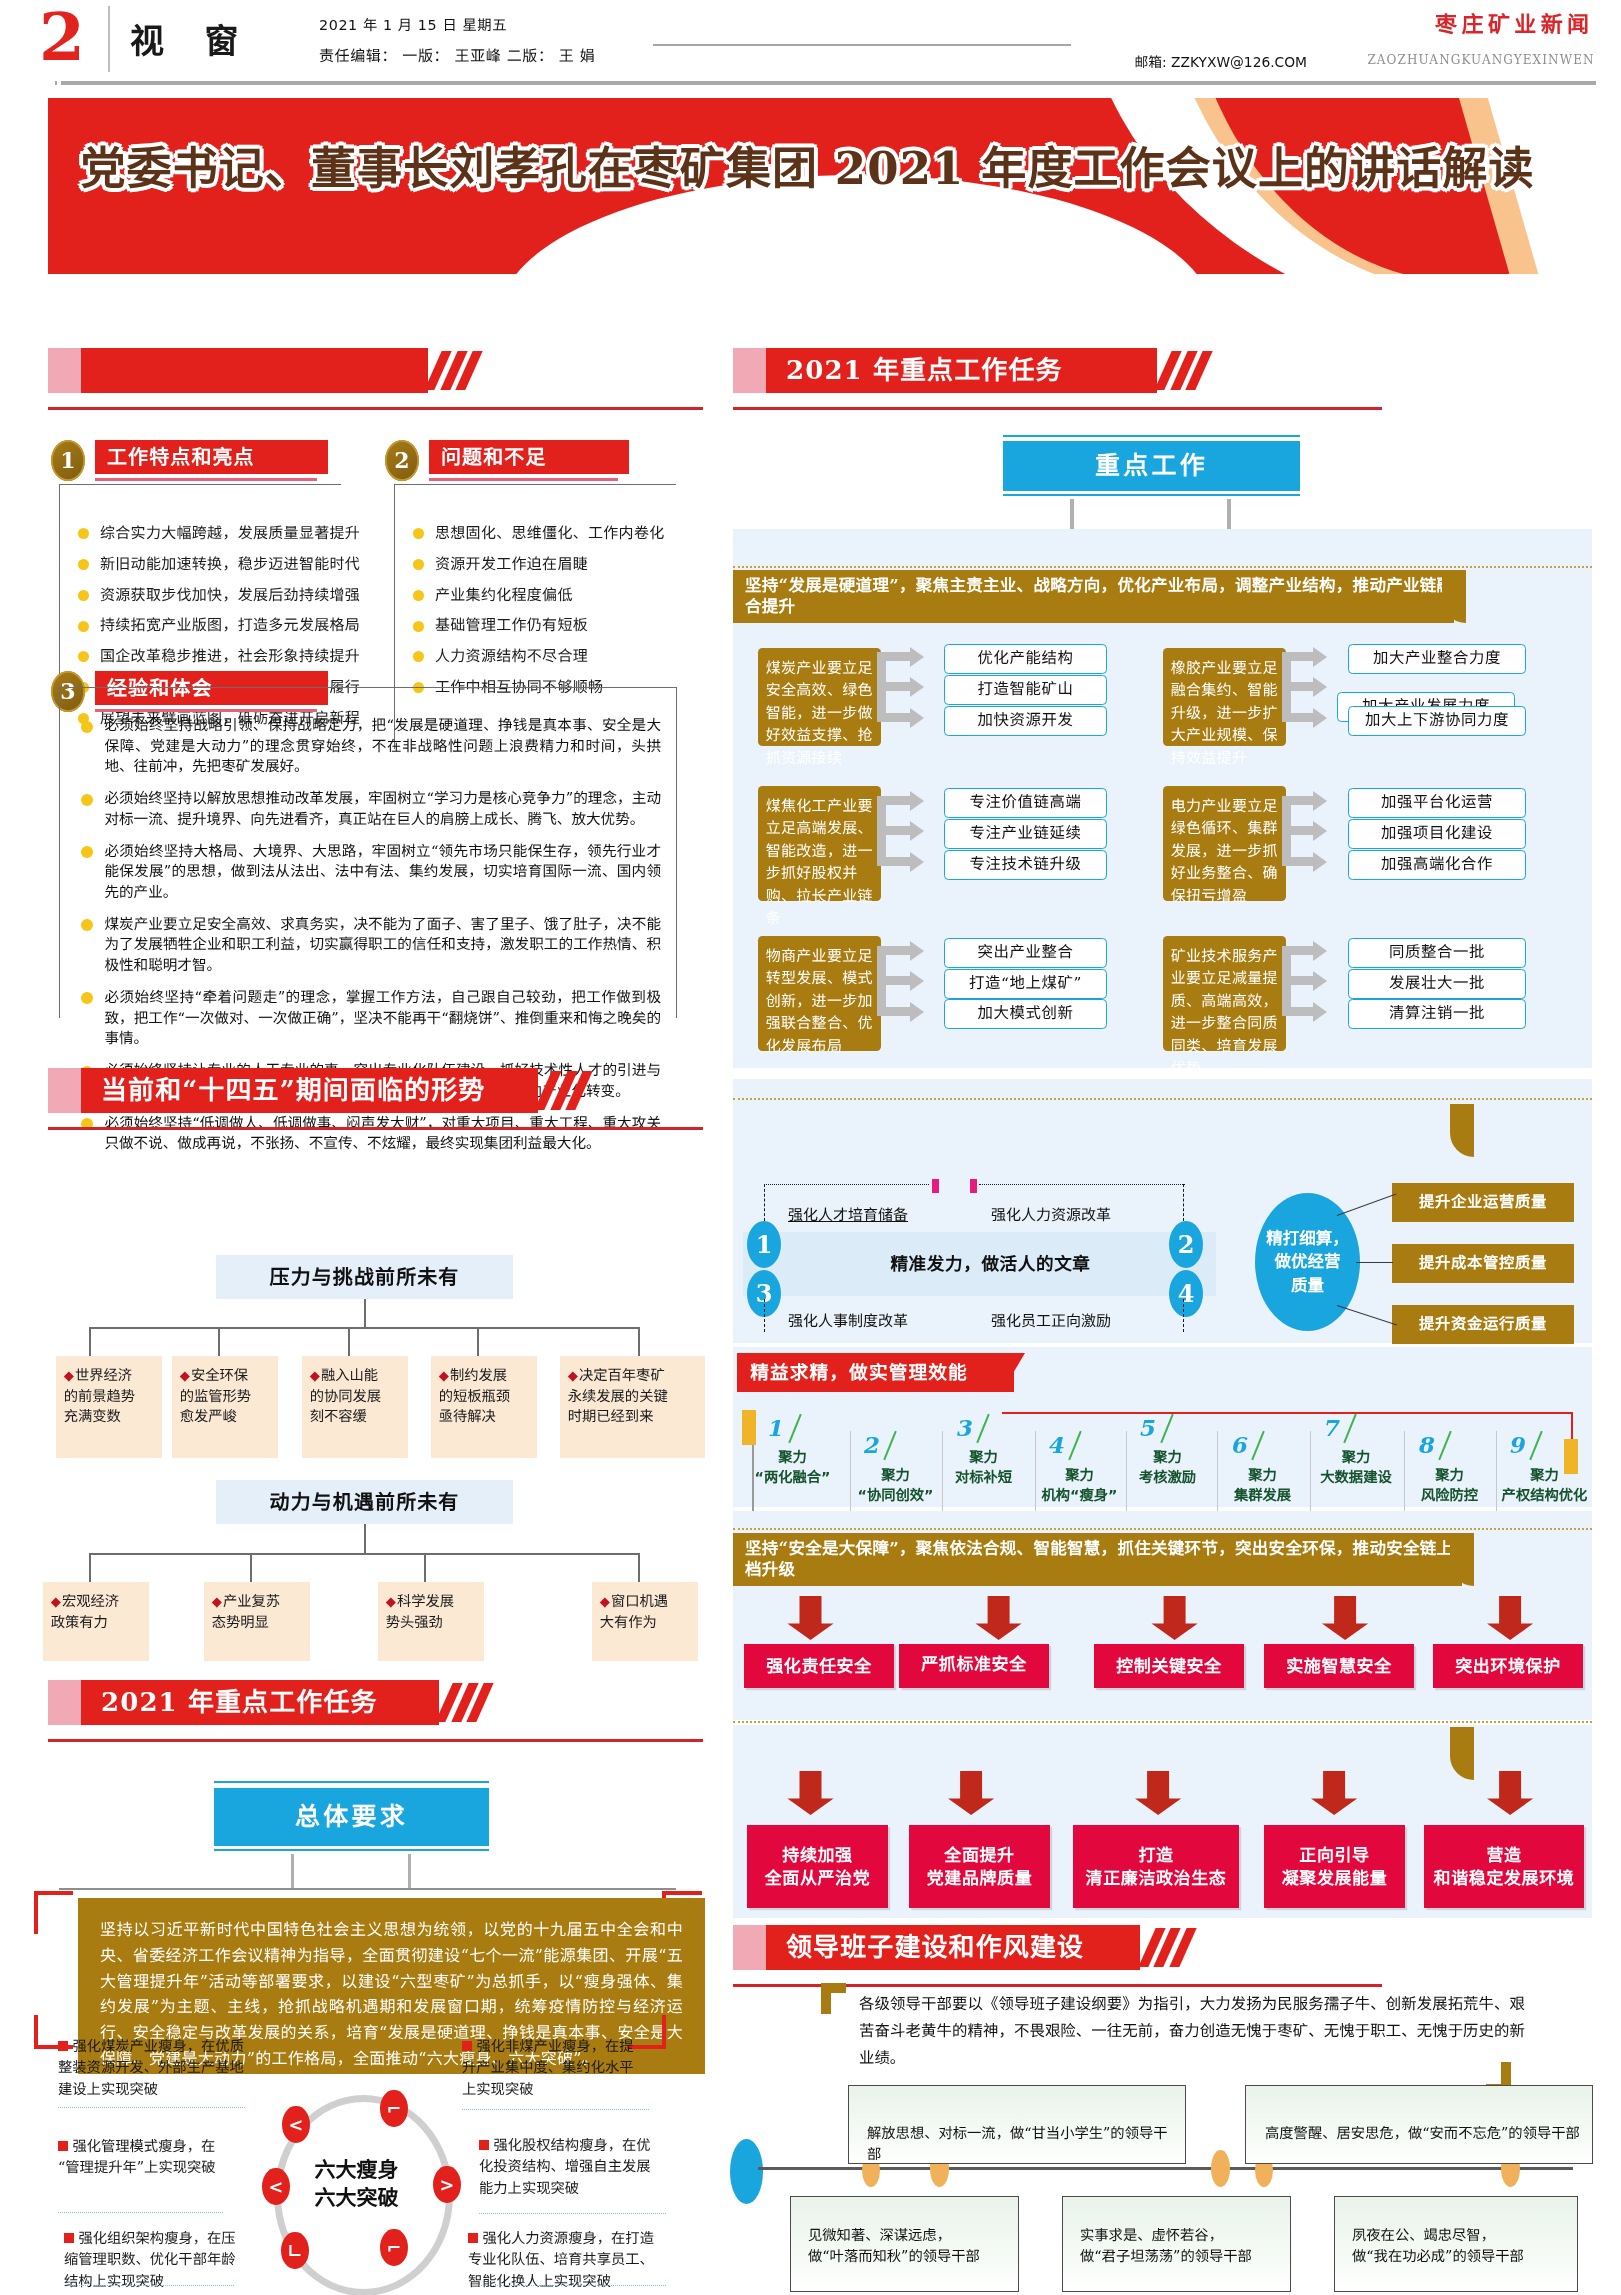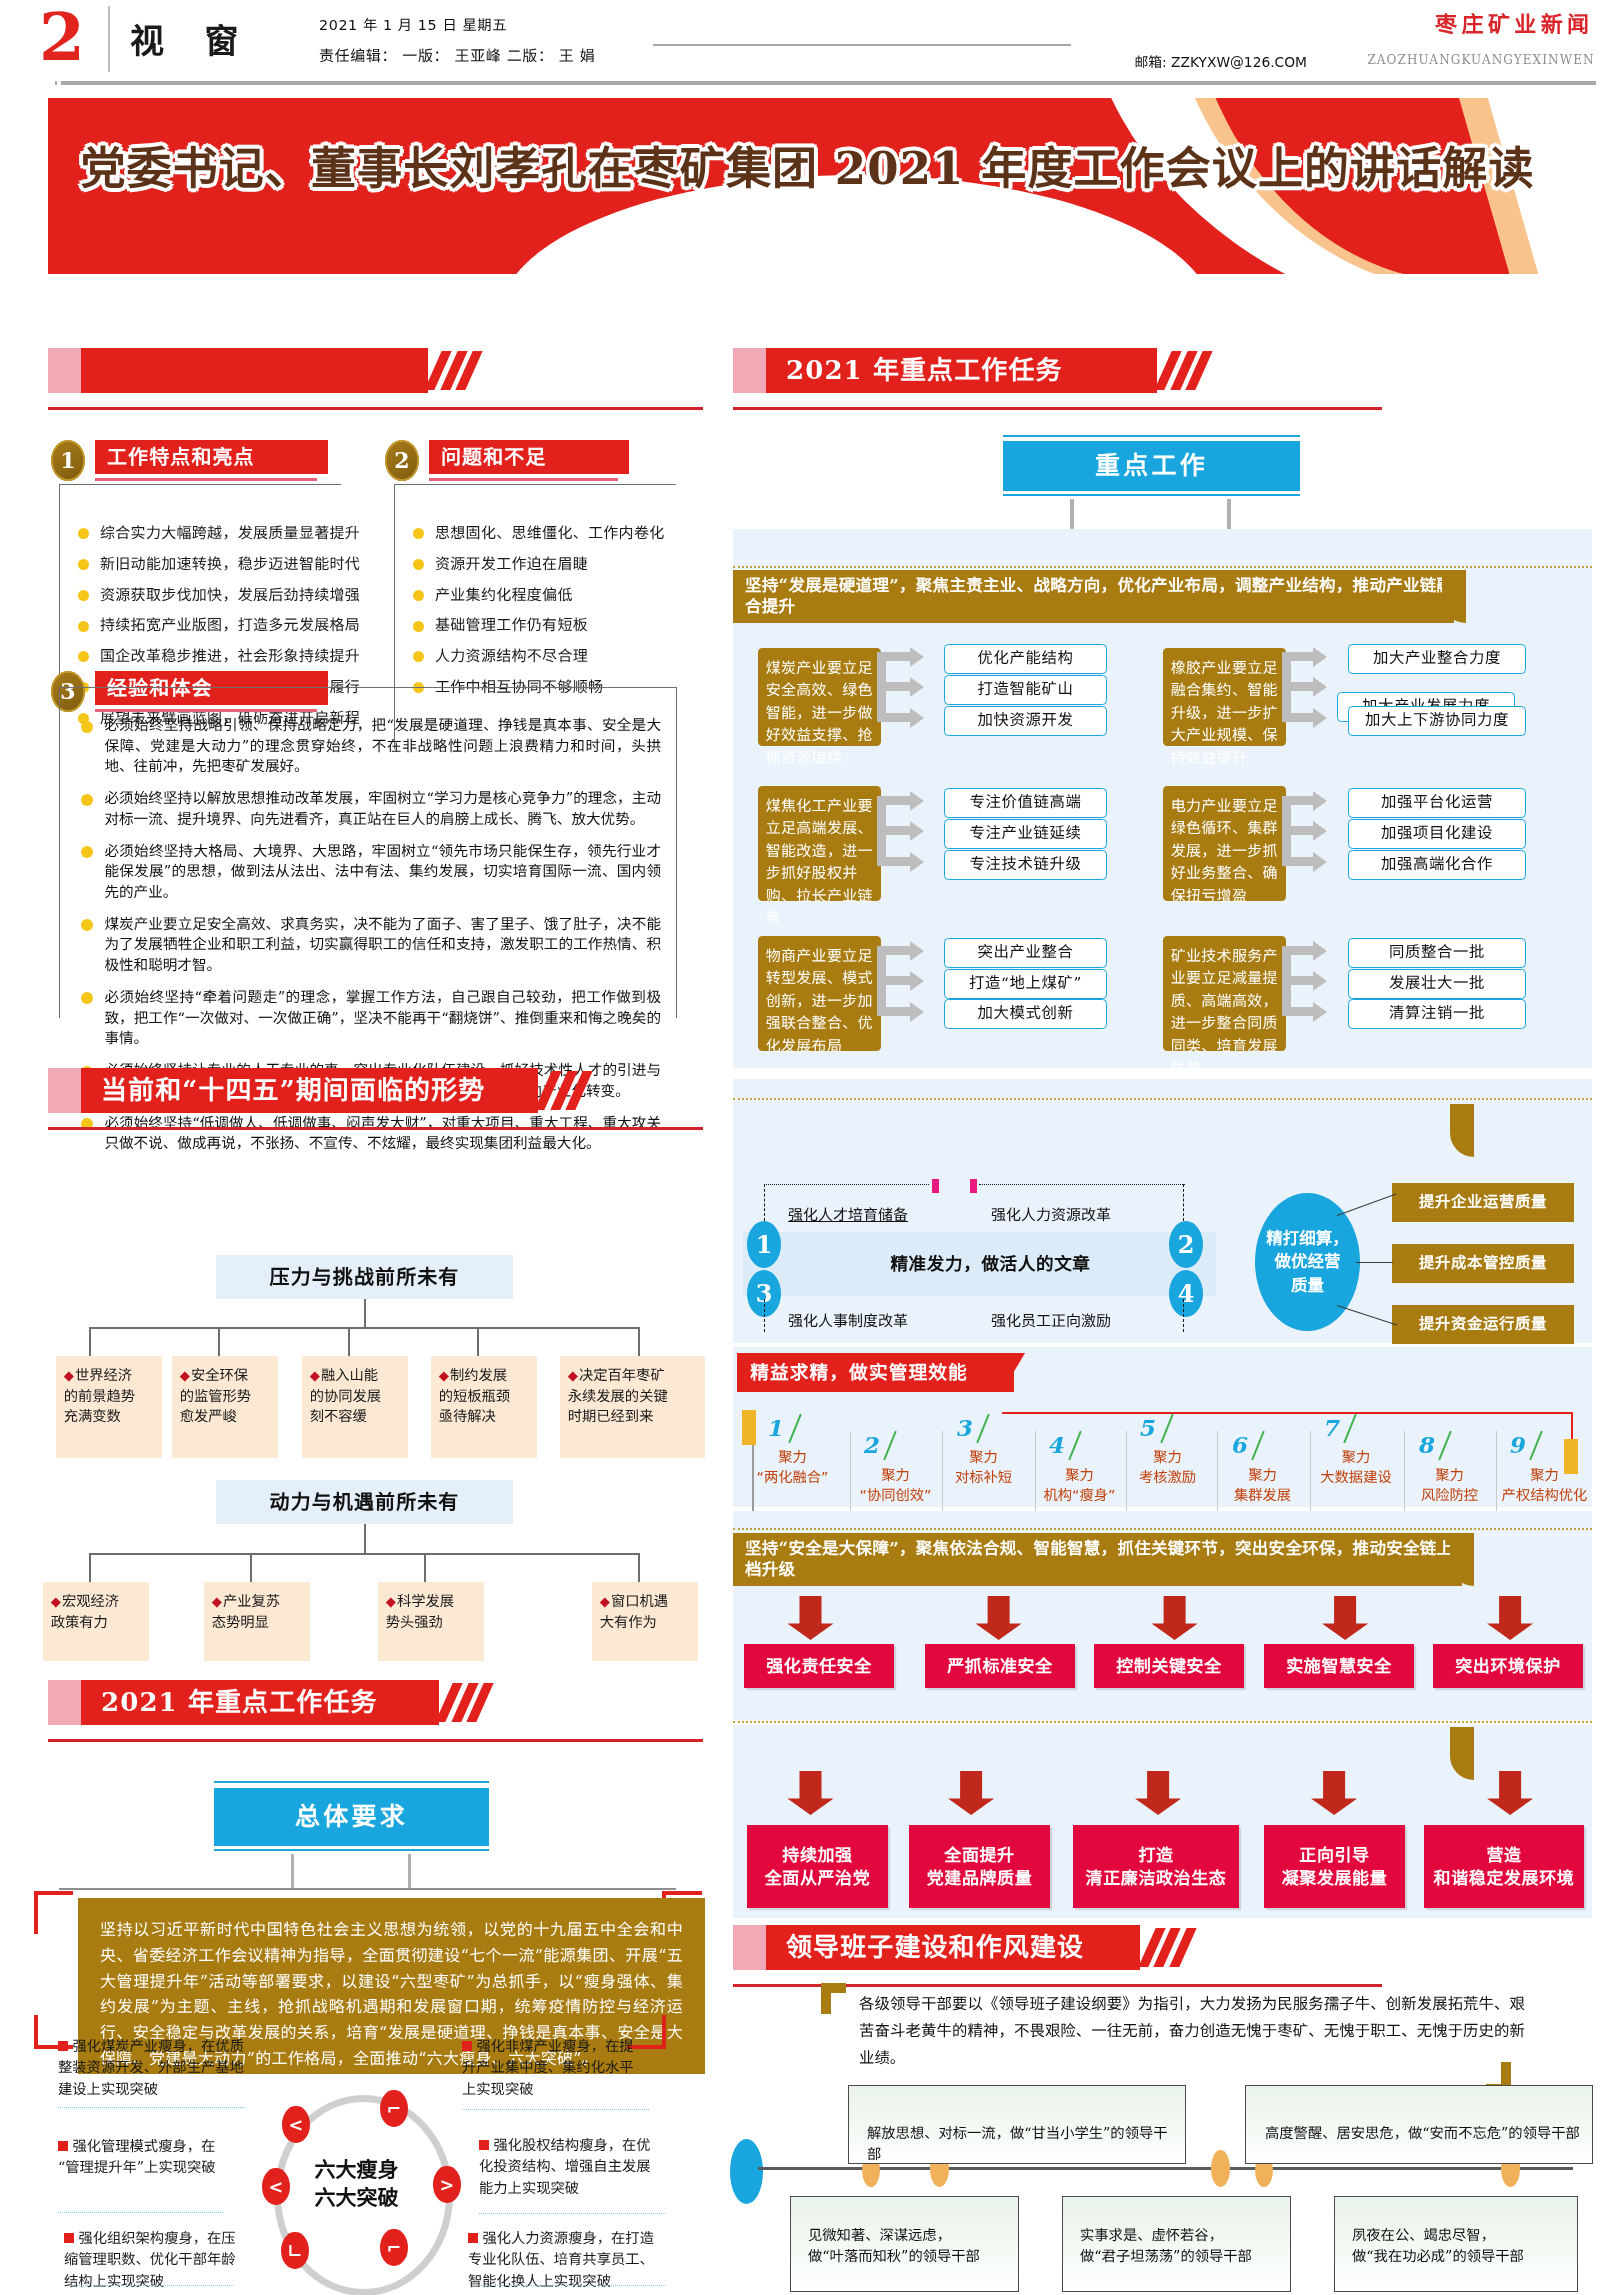--- a/index.html
+++ b/index.html
@@ -166,21 +166,21 @@
 
   
   .flagtab{position:absolute;background:#e2211c;color:#fff;font-size:18.7px;font-weight:bold;
     letter-spacing:1.1px;line-height:39px;padding-left:13.2px;
     font-family:"DejaVu Serif","Liberation Serif",serif;}
   .flagtab-tail{position:absolute;width:0;height:0;border-top:39px solid #e2211c;
     border-right:23px solid transparent;}
   .jl-num{position:absolute;font-size:23px;font-weight:bold;color:#19a5dd;font-style:italic;
     font-family:"DejaVu Serif","Liberation Serif",serif;}
   .jl-slash{position:absolute;width:2.2px;height:31px;background:#3fb34f;transform:rotate(22deg);}
-  .jl-txt{position:absolute;font-size:14.3px;font-weight:normal;color:#c2410c;text-align:center;
+  .jl-txt{position:absolute;font-size:14.3px;font-weight:bold;color:#14532d;text-align:center;
     line-height:1.4;white-space:nowrap;}
   .jl-div{position:absolute;width:1.1px;background:#c8c8c8;}
   .yelblock{position:absolute;width:14.3px;height:35px;background:#f0b429;}
   .redsq{position:absolute;background:#e2083e;color:#fff;font-size:17px;font-weight:bold;
     text-align:center;letter-spacing:0.6px;display:flex;align-items:center;justify-content:center;
     line-height:1.35;box-shadow:2.2px 2.2px 0 rgba(0,0,0,.12);
     font-family:"DejaVu Serif","Liberation Serif",serif;}
 
   .callout{position:absolute;border:1.1px solid #4a4a4a;
     background:linear-gradient(180deg,#e9f3ea 0%,#f7fbf7 70%,#ffffff 100%);}
@@ -638,21 +638,21 @@
     <g fill="#c0281b">
       <polygon points="120,0 160,0 160,50 182,50 140,80 98,50 120,50"></polygon>
       <polygon points="462,0 502,0 502,50 524,50 482,80 440,50 462,50"></polygon>
       <polygon points="782,0 822,0 822,50 844,50 802,80 760,50 782,50"></polygon>
       <polygon points="1092,0 1132,0 1132,50 1154,50 1112,80 1070,50 1092,50"></polygon>
       <polygon points="1392,0 1432,0 1432,50 1454,50 1412,80 1370,50 1392,50"></polygon>
     </g>
   </svg>
 
   <div class="redsq" style="left:744px;top:1644px;width:150px;height:44px;">强化责任安全</div>
-  <div class="redsq" style="left:925px;top:1644px;width:150px;height:44px;">严抓标准安全</div>
+  <div class="redsq" style="left:899px;top:1644px;width:150px;height:44px;font-family:Liberation Mono, monospace;">严抓标准安全</div>
   <div class="redsq" style="left:1094px;top:1644px;width:150px;height:44px;">控制关键安全</div>
   <div class="redsq" style="left:1264px;top:1644px;width:150px;height:44px;">实施智慧安全</div>
   <div class="redsq" style="left:1433px;top:1644px;width:150px;height:44px;">突出环境保护</div>
 
   <div class="panel" style="left:733px;top:1725px;width:859px;height:193px;"></div>
   <div class="dotrule" style="left:733px;top:1721px;width:859px;"></div>
   <div class="goldbar-tail" style="left:1450px;top:1727px;width:24px;height:53px;border-radius:0 0 0 24px;"></div>
 
   <svg style="position:absolute;left:733px;top:1738px;width:859px;height:132px;" viewBox="0 0 1560 240" width="859" height="132">
     <g fill="#c0281b">

